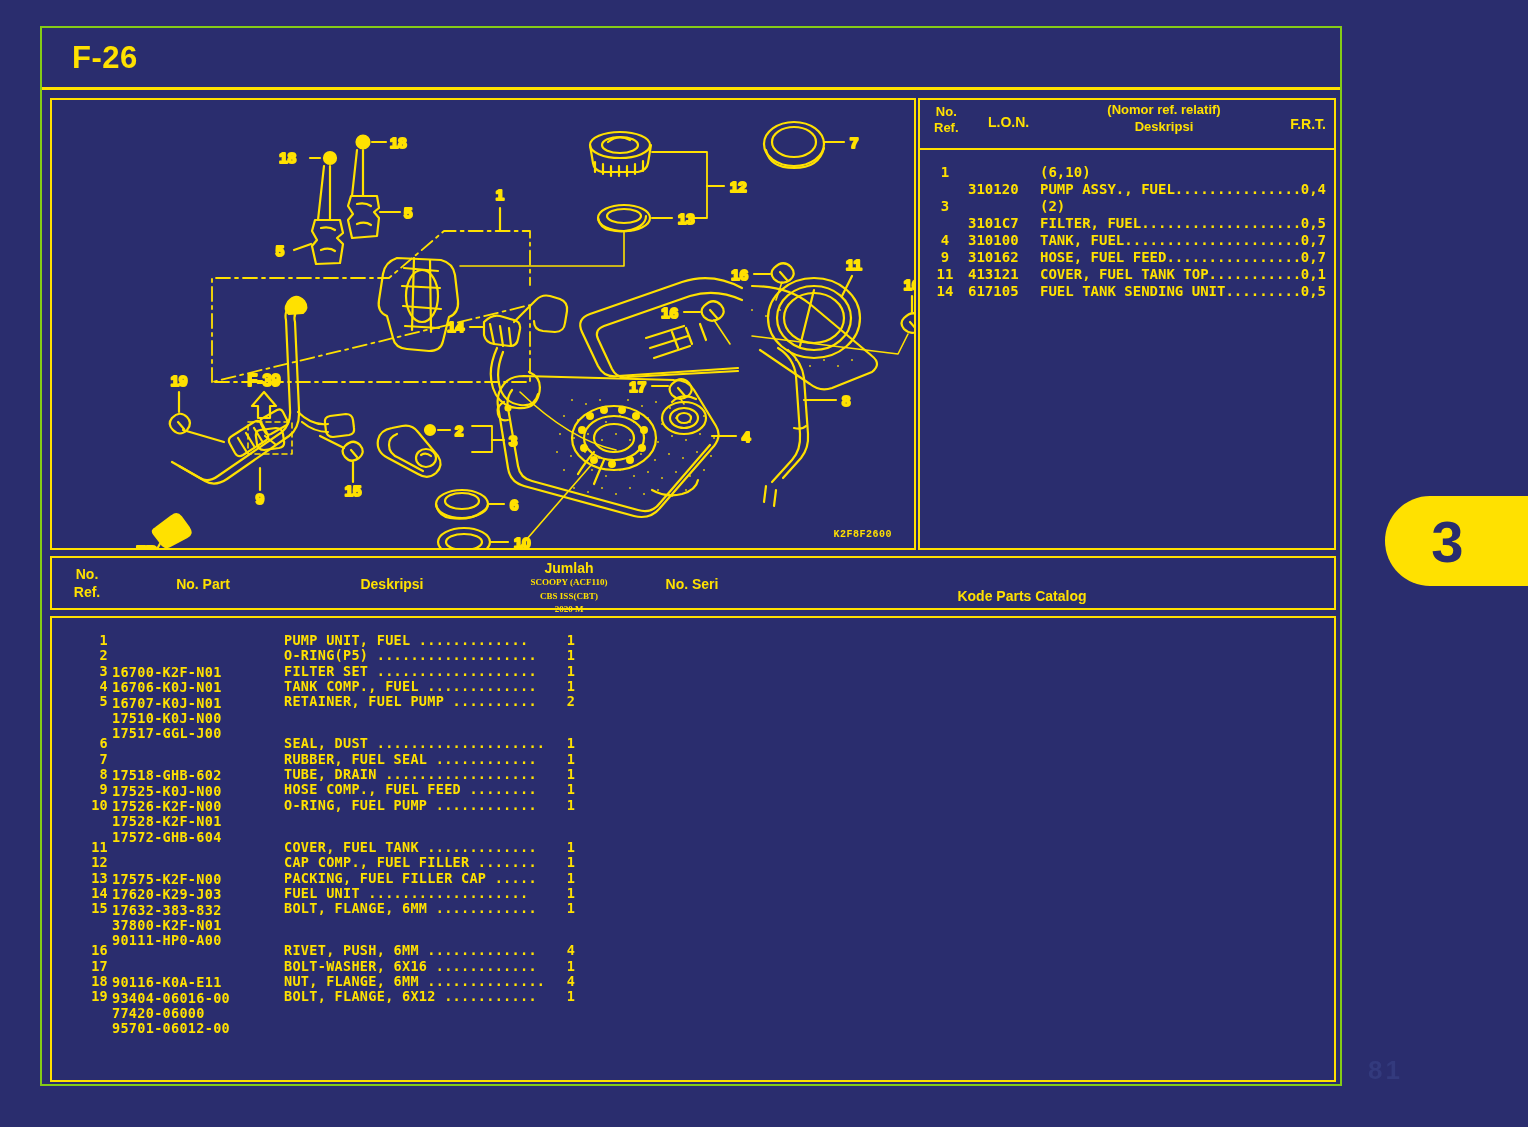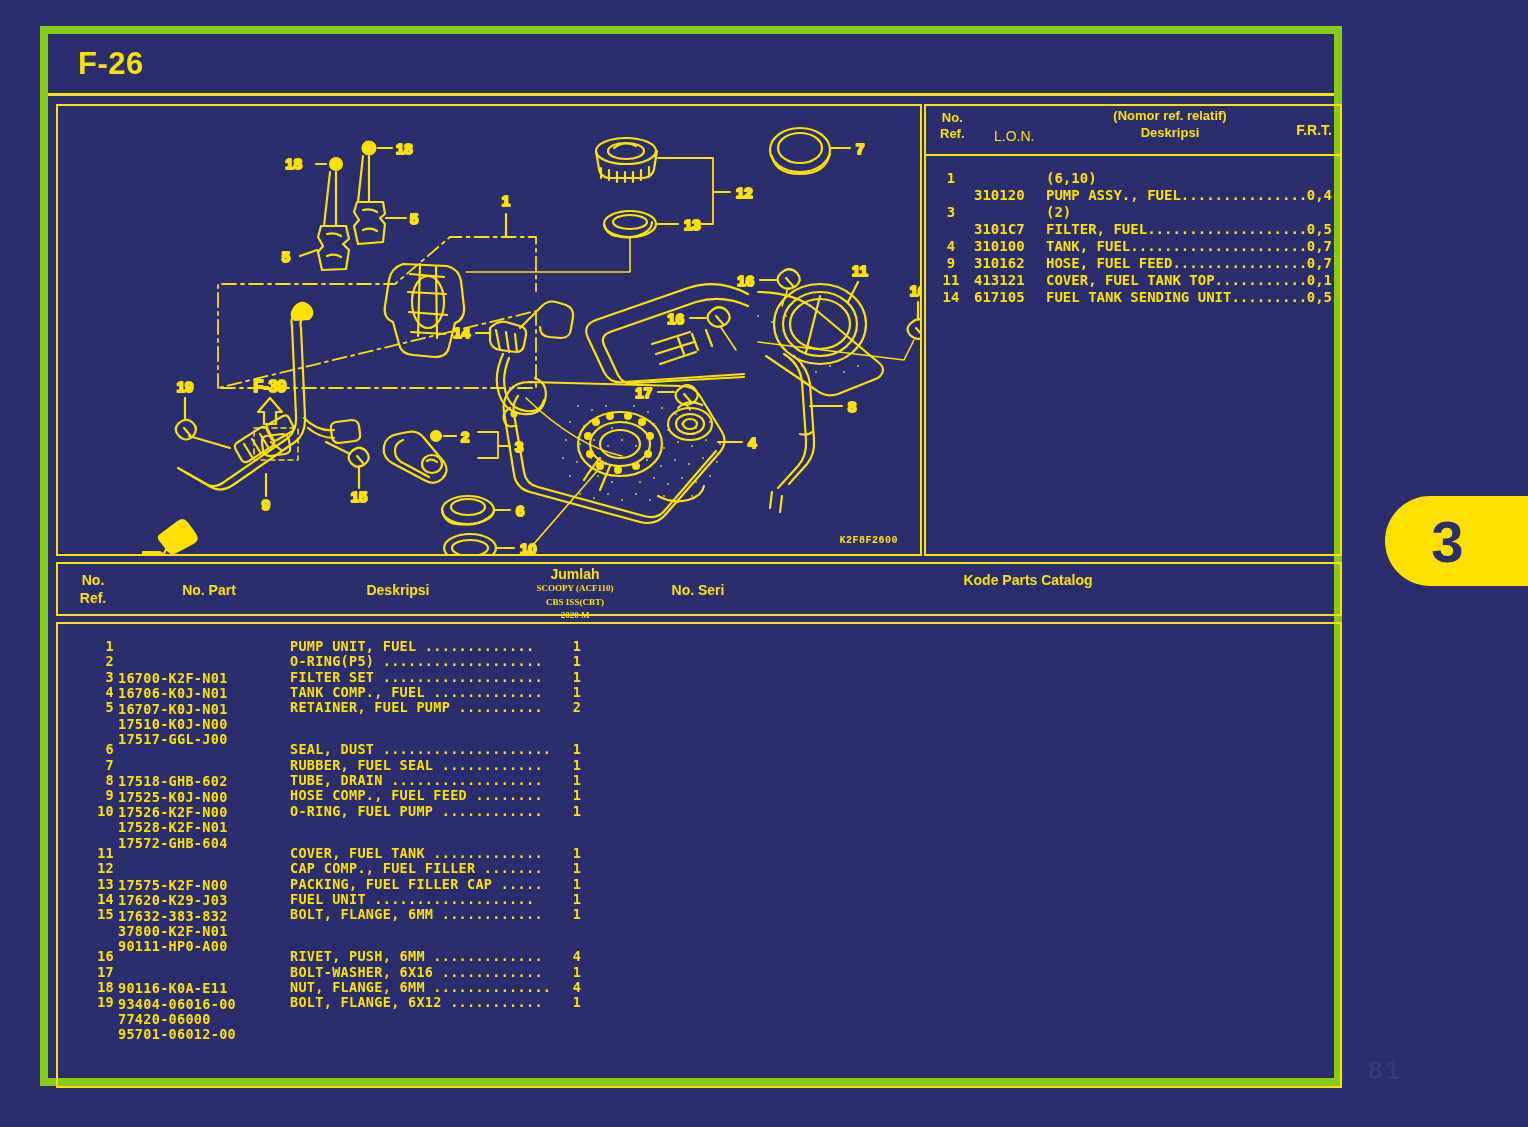--- a/index.html
+++ b/index.html
@@ -8,21 +8,21 @@
     width:1528px;height:1127px;
     background:#2a2d6e;
     font-family:"Liberation Sans",sans-serif;
     overflow:hidden;position:relative;
   }
   .page{position:absolute;inset:0;}
 
   
   .frame{
     position:absolute;left:40px;top:26px;width:1302px;height:1060px;
-    border:8px solid #84cc16;box-sizing:border-box;
+    border:2px solid #84cc16;box-sizing:border-box;
   }
 
   
   .titlebar{
     position:absolute;left:0;top:0;right:0;height:62px;
     border-bottom:3px solid #ffe100;box-sizing:border-box;
   }
   .sheet-code{
     position:absolute;left:30px;top:12px;
     font-size:31px;font-weight:bold;color:#ffe100;letter-spacing:.5px;
@@ -47,21 +47,21 @@
   
   .frt{
     position:absolute;left:876px;top:70px;width:418px;height:452px;
     border:2px solid #ffe100;box-sizing:border-box;
   }
   .frt-head{
     position:relative;height:48px;border-bottom:2px solid #ffe100;
     color:#ffe100;
   }
   .frt-h-noref{position:absolute;left:14px;top:4px;font-size:13px;font-weight:bold;line-height:1.25;text-align:center;}
-  .frt-h-lon{position:absolute;left:68px;top:22px;font-size:14px;font-weight:normal;}
+  .frt-h-lon{position:absolute;left:68px;top:14px;font-size:14px;font-weight:bold;}
   .frt-h-desc{position:absolute;left:132px;right:58px;top:2px;text-align:center;font-size:13px;font-weight:bold;line-height:1.3;}
   .frt-h-frt{position:absolute;right:8px;top:16px;font-size:14px;font-weight:bold;}
 
   .frt-body{position:relative;padding-top:14px;}
   .frt-row{position:relative;height:17px;color:#ffe100;
            font-family:"DejaVu Sans Mono",monospace;font-size:14px;font-weight:bold;}
   .frt-ref{position:absolute;left:8px;width:34px;text-align:center;}
   .frt-lon{position:absolute;left:48px;}
   .frt-desc{position:absolute;left:120px;}
   .frt-val{position:absolute;right:8px;}
@@ -73,21 +73,21 @@
     border:2px solid #ffe100;box-sizing:border-box;color:#ffe100;
   }
   .ch{position:absolute;text-align:center;font-size:14px;font-weight:bold;}
   .ch-noref{left:8px;top:7px;width:54px;line-height:1.3;}
   .ch-part{left:86px;top:18px;width:130px;}
   .ch-desc{left:270px;top:18px;width:140px;}
   .ch-jumlah{left:448px;top:2px;width:138px;}
   .ch-jumlah .big{font-size:14px;font-weight:bold;}
   .ch-jumlah .sm{font-size:9px;font-weight:bold;line-height:1.5;display:block;font-family:Liberation Serif, serif;}
   .ch-seri{left:570px;top:18px;width:140px;}
-  .ch-kode{left:830px;top:8px;width:280px;}
+  .ch-kode{left:830px;top:30px;width:280px;}
 
   
   .parts{
     position:absolute;left:8px;top:588px;width:1286px;height:466px;
     border:2px solid #ffe100;box-sizing:border-box;padding:14px 0 0 0;
   }
   .prow{position:relative;height:15.3px;color:#ffe100;
         font-family:"DejaVu Sans Mono",monospace;font-size:13.5px;font-weight:bold;
         letter-spacing:.3px;}
   .prow.gap{height:27px;}

